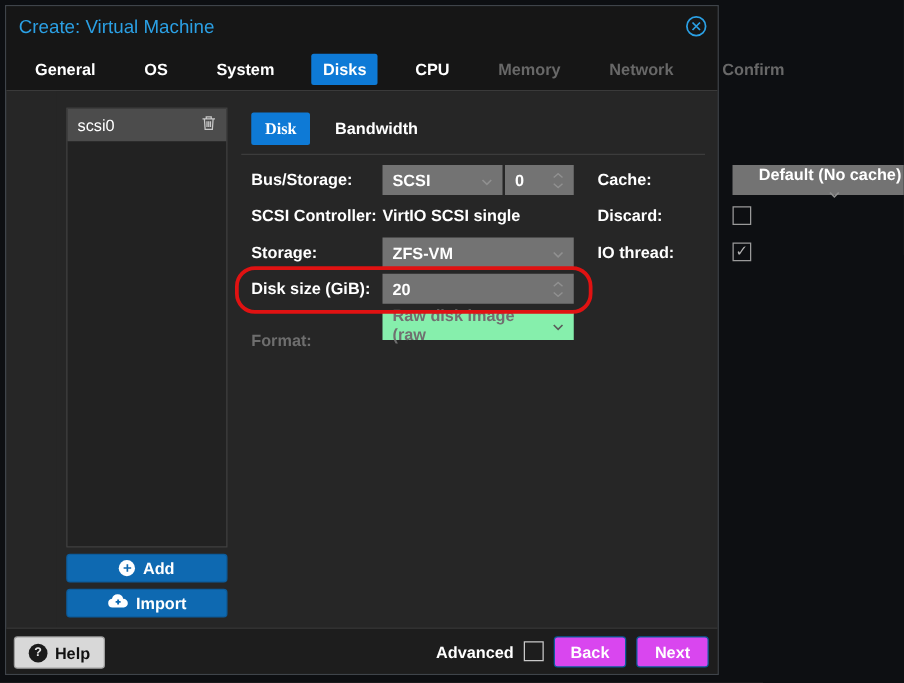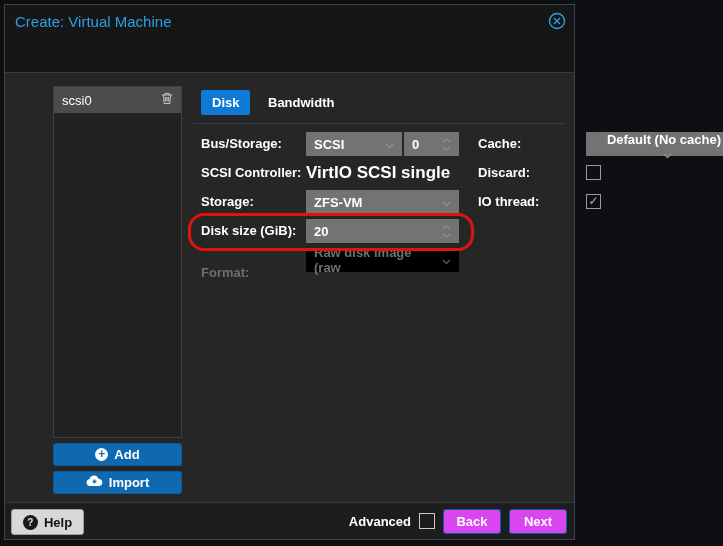--- a/index.html
+++ b/index.html
@@ -47,22 +47,22 @@
   .subtab.active { background:#0e7ad6; }
   .subtab-sep { position:absolute; left:148px; right:10px; top:50px; height:1px; background:#3c3c3c; }
   
   .flabel { position:absolute; font-size:13px; font-weight:700; color:#fff; line-height:24px; height:24px; }
   .flabel.disabled { color:#6e6e6e; }
   .field {
     position:absolute; height:24px; background:#737373; color:#fff;
     font-size:13px; font-weight:700; display:flex; align-items:center;
     padding:0 8px; justify-content:space-between;
   }
-  .field.disabled { background:#000000; color:#707070; }
-  .static-val { position:absolute; font-size:17px; font-weight:700; color:#fff; line-height:24px; }
+  .field.disabled { background:#86efac; color:#707070; }
+  .static-val { position:absolute; font-size:13px; font-weight:700; color:#fff; line-height:24px; }
   .chev { flex:0 0 auto; margin-left:6px; }
   .spin { display:flex; flex-direction:column; gap:3px; margin-left:6px; }
   .checkbox {
     position:absolute; width:15px; height:15px; border:1px solid #9a9a9a;
     background:transparent; color:#b5b5b5; font-size:12px; line-height:13px; text-align:center;
   }
   .annotation {
     position:absolute; left:143px; top:140px; width:286px; height:38px;
     border:3px solid #e01212; border-radius:16px; pointer-events:none;
   }
@@ -91,20 +91,30 @@
 
 <div class="dialog">
 
   <div class="dlg-top">
     <div class="dlg-title">Create: Virtual Machine</div>
     <div class="close-btn">
       <svg width="18" height="18" viewBox="0 0 18 18">
         <circle cx="9" cy="9" r="7.5" fill="none" stroke="#2ba0e4" stroke-width="1.4"></circle>
         <path d="M6 6 L12 12 M12 6 L6 12" stroke="#2ba0e4" stroke-width="1.4"></path>
       </svg>
+    </div>
+    <div class="wizard-tabs">
+      <span class="wtab">General</span>
+      <span class="wtab">OS</span>
+      <span class="wtab">System</span>
+      <span class="wtab active">Disks</span>
+      <span class="wtab">CPU</span>
+      <span class="wtab disabled">Memory</span>
+      <span class="wtab disabled">Network</span>
+      <span class="wtab disabled">Confirm</span>
     </div>
   </div>
 
   <div class="dlg-body">
 
     <div class="disk-panel">
       <div class="disk-item">
         <span>scsi0</span>
         <span>
           <svg width="12" height="13" viewBox="0 0 12 13">
@@ -121,21 +131,21 @@
     <button class="panel-btn" style="top:398px;">
       <span>
         <svg width="17" height="12" viewBox="0 0 17 12">
           <path d="M4 11 a3.5 3.5 0 0 1 -0.4 -6.97 A4.6 4.6 0 0 1 12.6 4.1 A3.4 3.4 0 0 1 13 11 Z" fill="#ffffff"></path>
           <path d="M8.5 4.5 v4 M6.5 6.5 h4" stroke="#0e69b1" stroke-width="1.5"></path>
         </svg>
       </span>
       <span>Import</span>
     </button>
 
-    <span class="subtab active" style="left:156px;">Disk</span>
+    <span class="subtab active" style="left:156px;font-family:Liberation Serif, serif;">Disk</span>
     <span class="subtab" style="left:212px;">Bandwidth</span>
     <div class="subtab-sep"></div>
 
     <div class="flabel" style="left:156px; top:59px;">Bus/Storage:</div>
     <div class="field" style="left:261px; top:59px; width:96px;">
       <span>SCSI</span>
       <span class="chev">
         <svg width="9" height="6" viewBox="0 0 9 6">
             <path d="M1 1 l3.5 3.5 L8 1" fill="none" stroke="#909090" stroke-width="1.3"></path>
           </svg>

